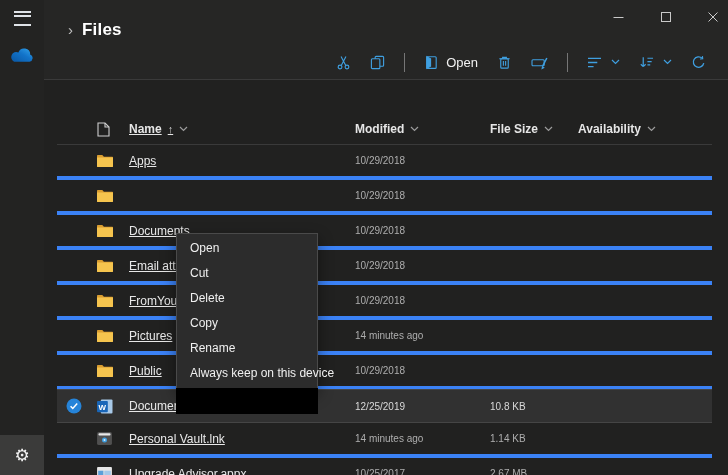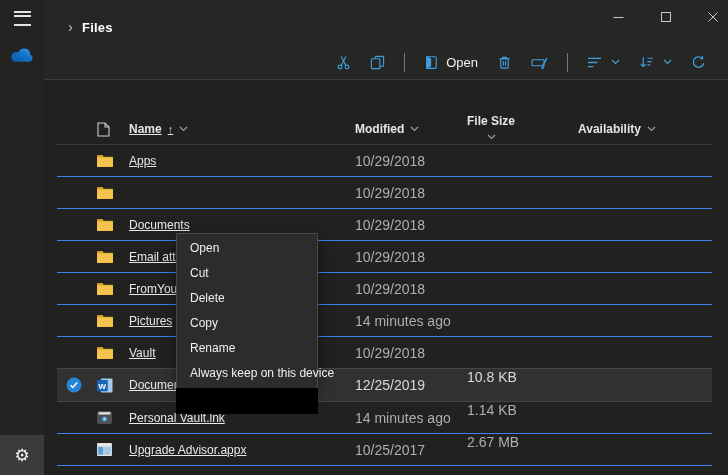--- a/index.html
+++ b/index.html
@@ -17,40 +17,40 @@
   .gear{font-size:17px;color:#f2f2f2;line-height:1;position:relative;}
 
   
   .header-region{position:absolute;left:44px;right:0;top:0;height:79px;background:#262625;
                  border-bottom:1px solid #3a3a3a;}
   .win-controls{position:absolute;top:6px;right:-8px;display:flex;}
   .win-btn{width:47px;height:22px;display:flex;align-items:center;justify-content:center;cursor:pointer;}
   .win-btn svg{stroke:#c9c9c9;}
   .page-title{position:absolute;left:24px;top:20px;display:flex;align-items:center;gap:9px;}
   .crumb-chev{color:#c0c0c0;font-size:15px;line-height:1;transform:translateY(-1px);}
-  .title-text{color:#ffffff;font-size:13px;font-weight:bold;letter-spacing:.2px;}
+  .title-text{color:#ffffff;font-size:17px;font-weight:bold;letter-spacing:.2px;}
 
   .toolbar{position:absolute;right:22px;top:48px;height:28px;display:flex;align-items:center;gap:19px;}
   .tb-btn{display:flex;align-items:center;gap:7px;cursor:pointer;}
   .tb-btn svg{display:block;}
   .tb-sep{width:1px;height:19px;background:#767676;}
   .tb-label{color:#f2f2f2;font-size:13px;}
   .chev-sm{margin-left:2px;}
 
   
   .list{position:absolute;left:57px;top:114px;width:655px;}
   .thead{position:relative;height:30px;border-bottom:1px solid #3a3a3a;color:#e6e6e6;font-size:12px;font-weight:bold;}
   .thead .cell,.row .cell{position:absolute;top:0;height:100%;display:flex;align-items:center;gap:6px;}
-  .col-icon{left:40px;} .col-name{left:72px;text-decoration:underline;} .col-mod{left:298px;} .col-size{left:410px;flex-direction:column;} .col-avail{left:521px;}
+  .col-icon{left:40px;} .col-name{left:72px;text-decoration:underline;} .col-mod{left:298px;} .col-size{left:433px;} .col-avail{left:521px;}
   .sort-arrow{color:#cfcfcf;font-weight:normal;font-size:11px;}
   .hdr-chev svg{display:block;}
 
-  .row{position:relative;height:31px;border-bottom:1px solid #3b82f6;font-size:12px;cursor:pointer;}
+  .row{position:relative;height:31px;border-bottom:4px solid #3b82f6;font-size:12px;cursor:pointer;}
   .row .c-name{color:#e8e8e8;white-space:nowrap;}
-  .row .c-mod,.row .c-size{color:#aeaeae;font-size:14px;white-space:nowrap;}
+  .row .c-mod,.row .c-size{color:#aeaeae;font-size:10px;white-space:nowrap;}
   .row.selected{background:#313131;border-top:1px solid #454545;border-bottom:1px solid #454545;
                 margin-top:-1px;height:32px;}
   .row.selected .c-mod,.row.selected .c-size{color:#d9d9d9;}
   .check{position:absolute;left:9px;top:50%;margin-top:-8px;width:16px;height:16px;display:none;}
   .row.selected .check{display:block;}
   .c-typeicon{display:flex;align-items:center;}
 
   
   .ctx-menu{position:absolute;left:176px;top:233px;width:142px;box-sizing:border-box;background:#2c2c2c;
             border:1px solid #4a4a4a;padding:2px 0;z-index:20;box-shadow:0 6px 14px rgba(0,0,0,.45);}
@@ -292,21 +292,21 @@
     <span class="cell col-avail c-avail"></span>
   </div>
         <div class="row">
 
     <span class="cell col-icon c-typeicon">
             <svg width="16" height="13" viewBox="0 0 16 13">
               <path d="M0 2c0-.6.4-1 1-1h4.3l1.6 1.8H15c.6 0 1 .4 1 1V12c0 .6-.4 1-1 1H1c-.6 0-1-.4-1-1z" fill="#d99d30"></path>
               <path d="M0 3.6h16V12c0 .6-.4 1-1 1H1c-.6 0-1-.4-1-1z" fill="#f5c44e"></path>
             </svg>
           </span>
-    <span class="cell col-name c-name">Vault</span>
+    <span class="cell col-name c-name">Public</span>
     <span class="cell col-mod c-mod">10/29/2018</span>
     <span class="cell col-size c-size"></span>
     <span class="cell col-avail c-avail"></span>
   </div>
         <div class="row selected">
     <span class="check">
       <svg width="16" height="16" viewBox="0 0 16 16">
               <circle cx="8" cy="8" r="7.5" fill="#2684d9"></circle>
               <path d="M4.6 8.2 l2.2 2.3 4.4-5" stroke="#fff" stroke-width="1.5" fill="none"></path>
             </svg>

